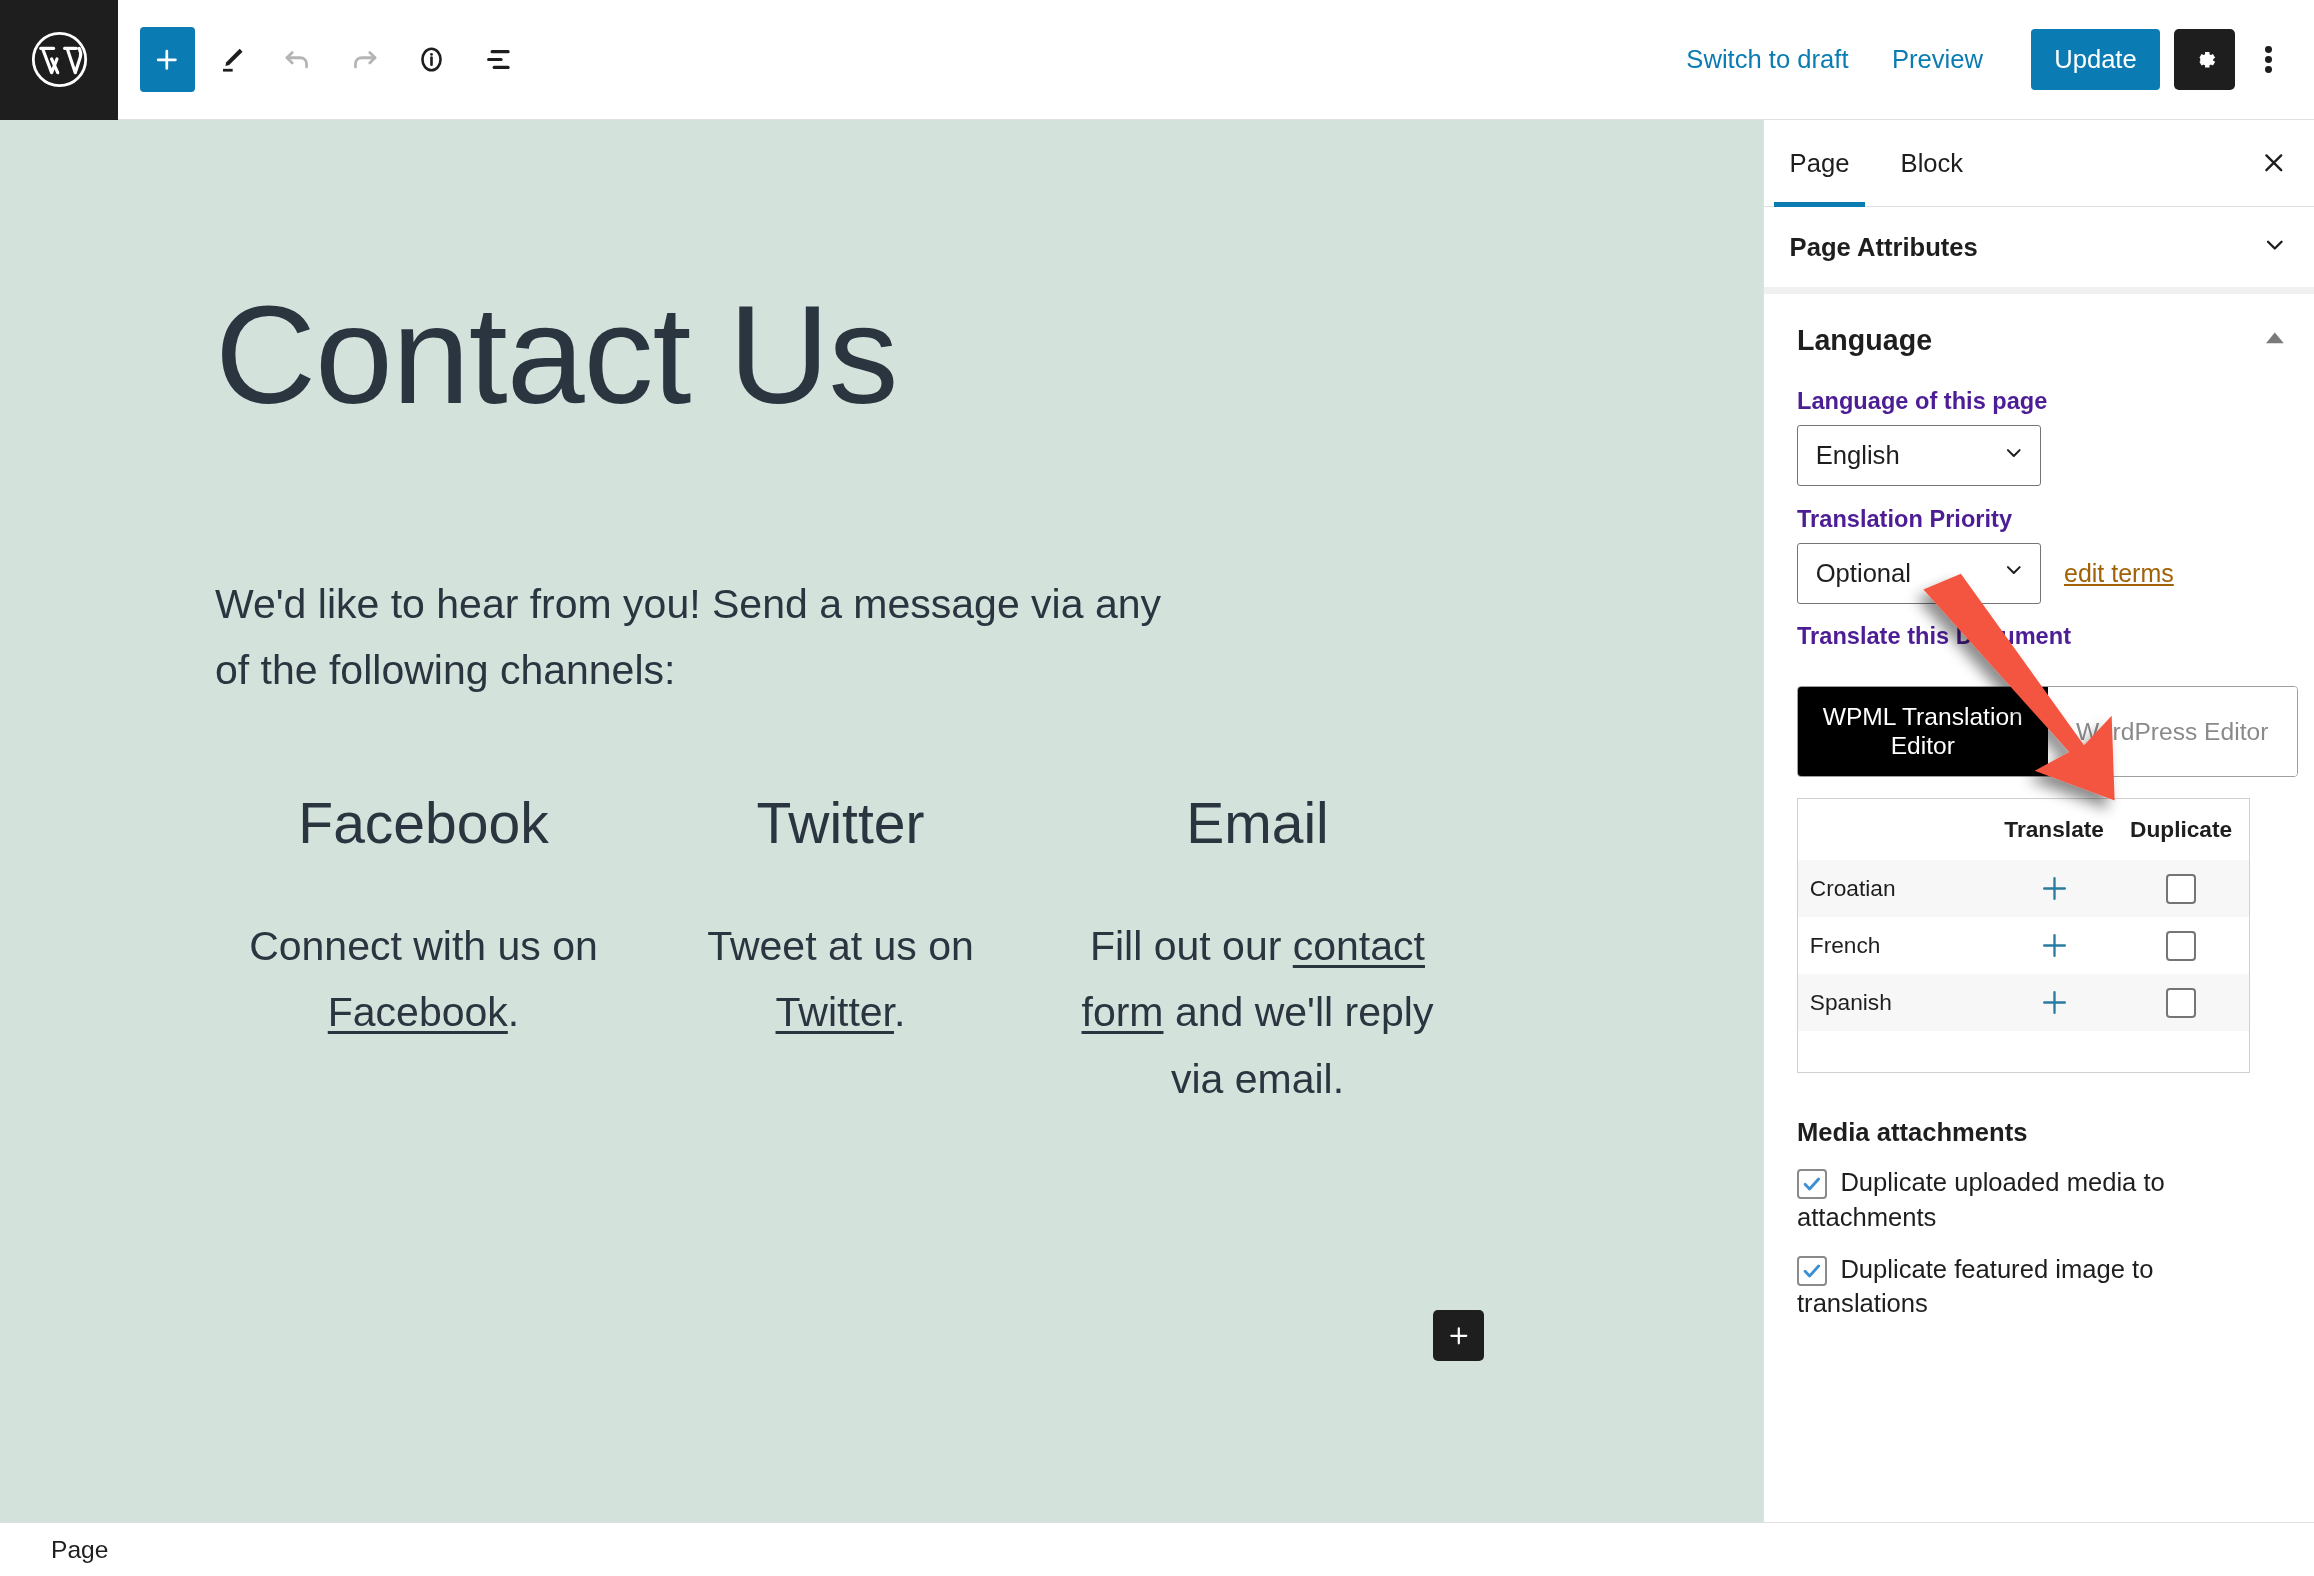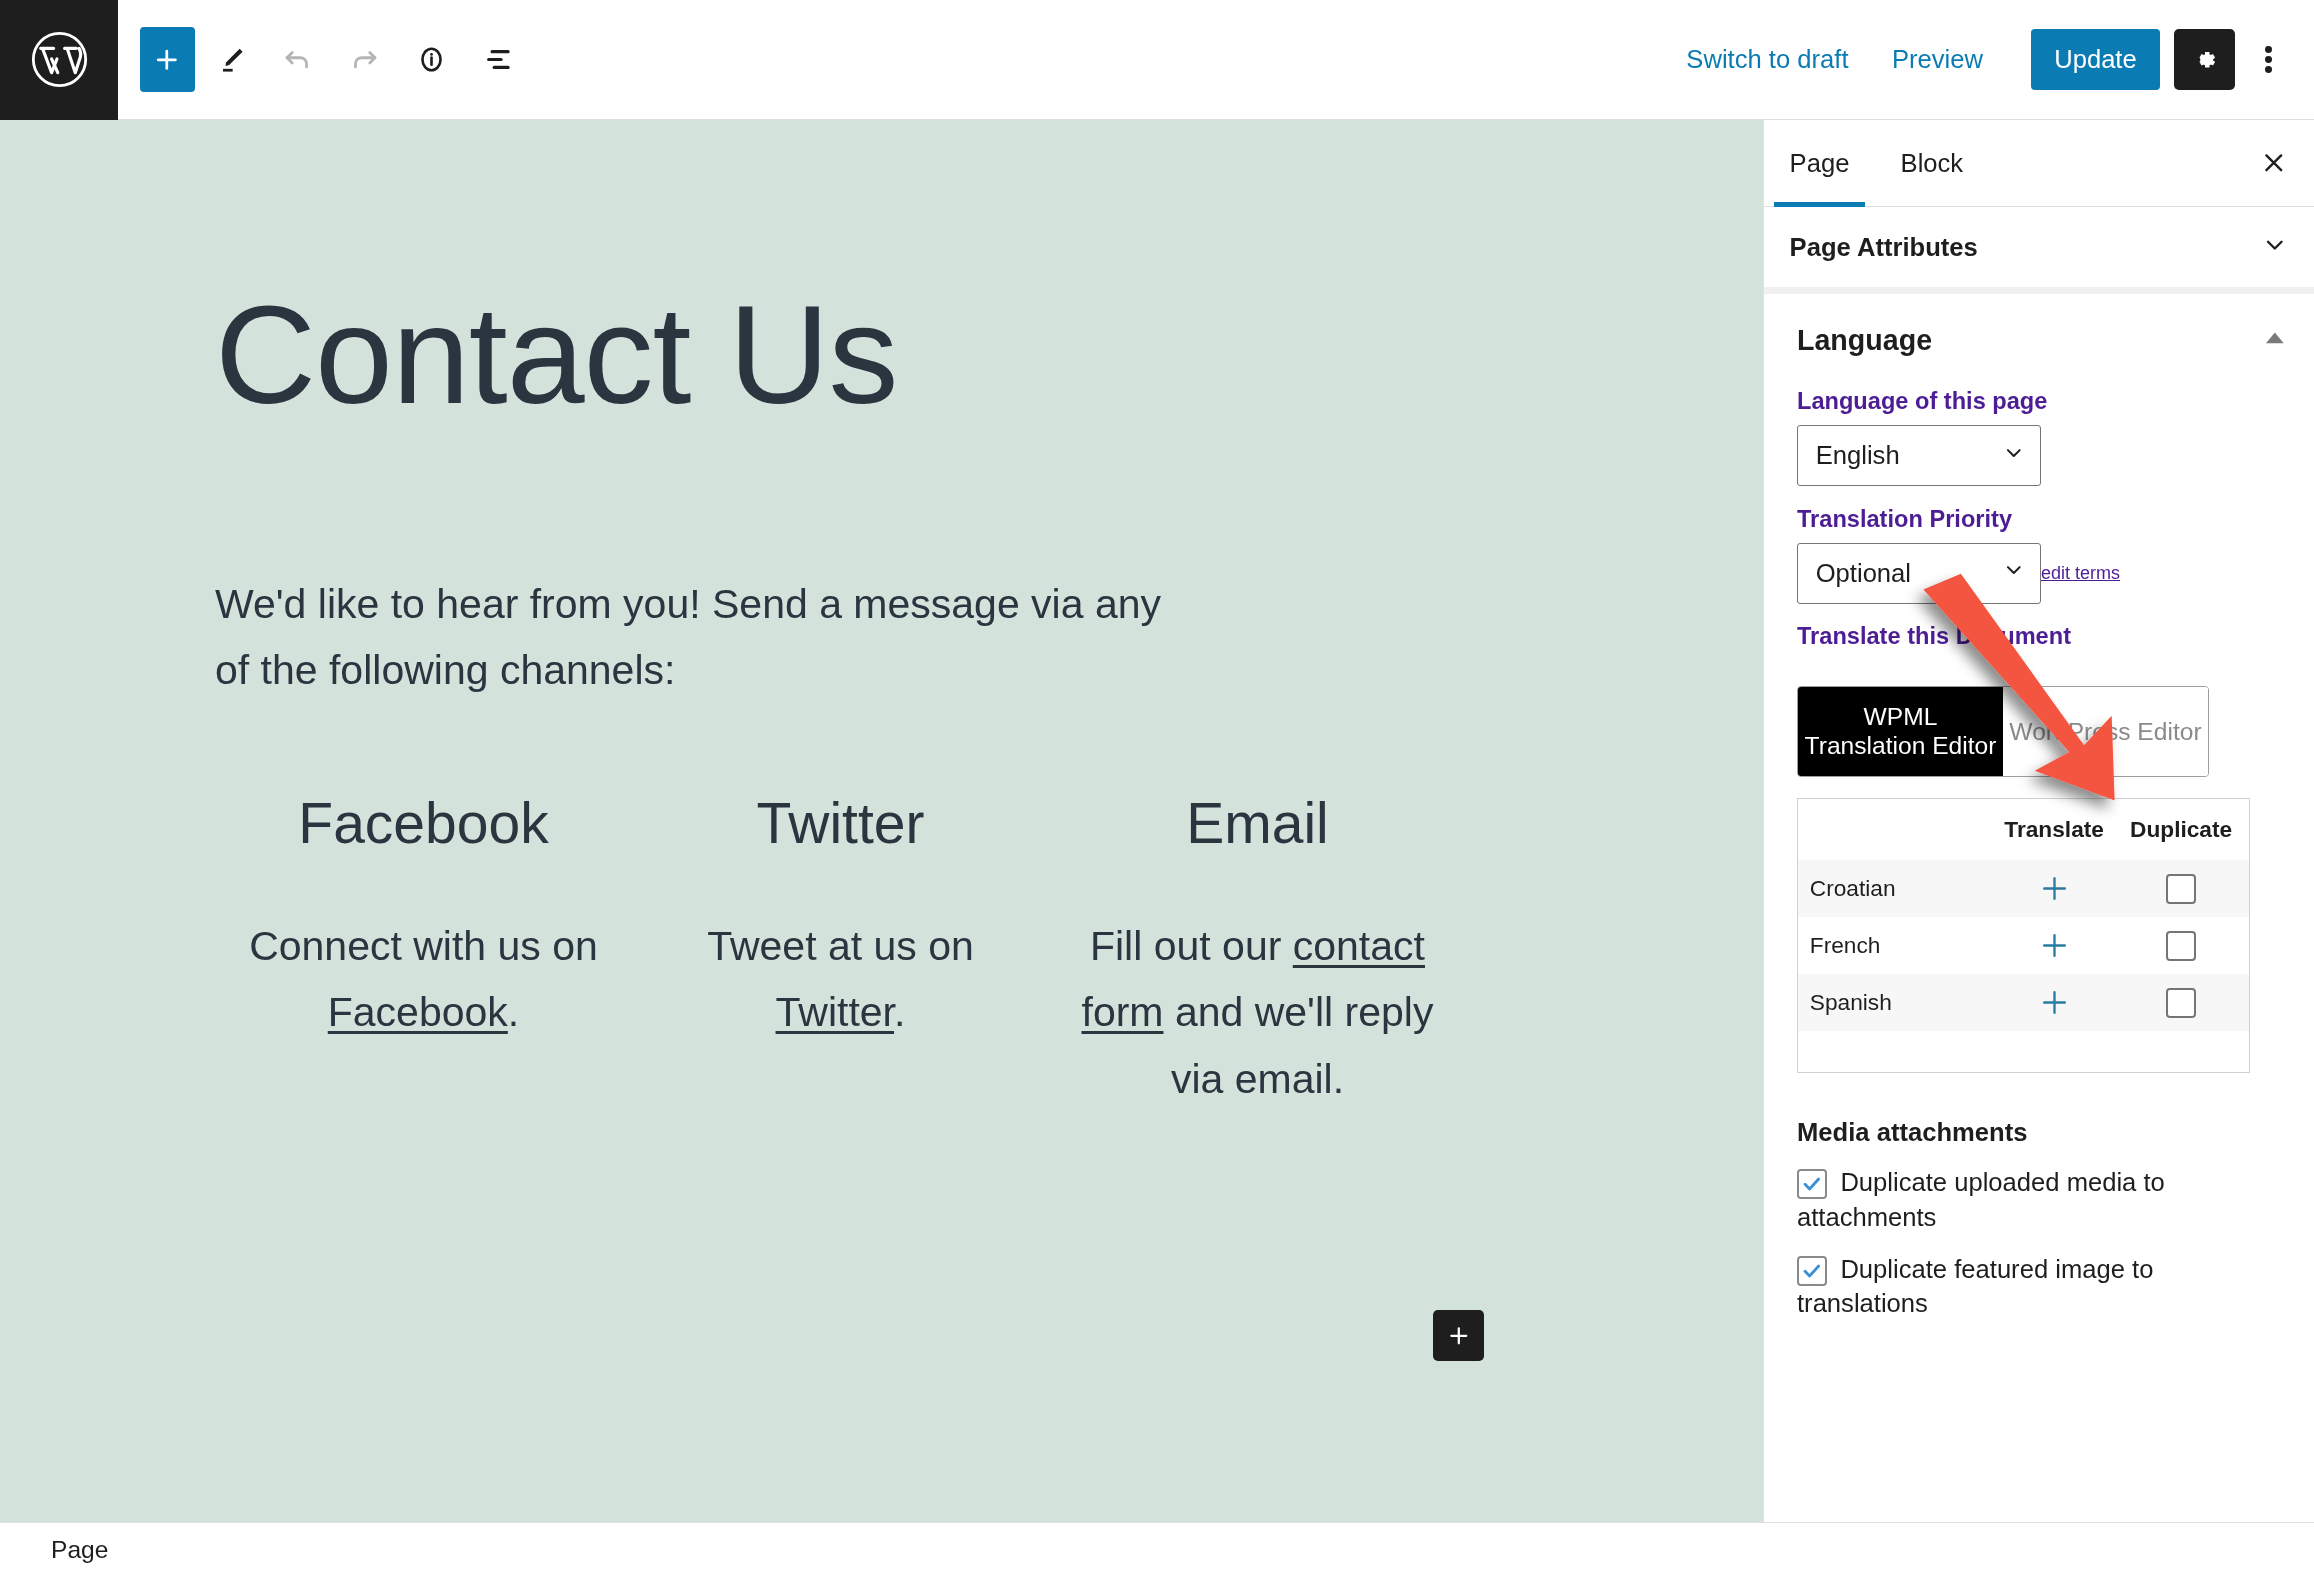--- a/index.html
+++ b/index.html
@@ -163,27 +163,27 @@
     border: 1px solid #757575; border-radius: 3px;
     background: #ffffff;
     display: inline-flex; align-items: center;
     padding: 0 13.8px 0 17.7px;
     font-size: 25.6px; color: #1e1e1e;
     vertical-align: middle;
   }
   .select-box .val { flex: 1; }
   .inline-row { display: flex; align-items: center; }
   .edit-terms {
-    color: #4c1d95; font-size: 18px; text-decoration: underline;
-    margin-left: 0;
+    color: #a16207; font-size: 25px; text-decoration: underline;
+    margin-left: 23px;
   }
 
   .editor-toggle {
     margin: 25.6px 0 0 33px;
-    width: 412px; height: 91px;
+    width: 501px; height: 91px;
     border: 1px solid #9e9e9e; border-radius: 3.9px;
     display: flex; overflow: hidden; background: #ffffff;
   }
   .editor-toggle .opt {
     flex: 1; display: flex; align-items: center; justify-content: center;
     text-align: center; font-size: 24.6px; line-height: 1.18;
     padding: 0 5.9px;
   }
   .editor-toggle .opt.sel { background: #000000; color: #ffffff; }
   .editor-toggle .opt.unsel { background: #ffffff; color: #8a8a8a; }

